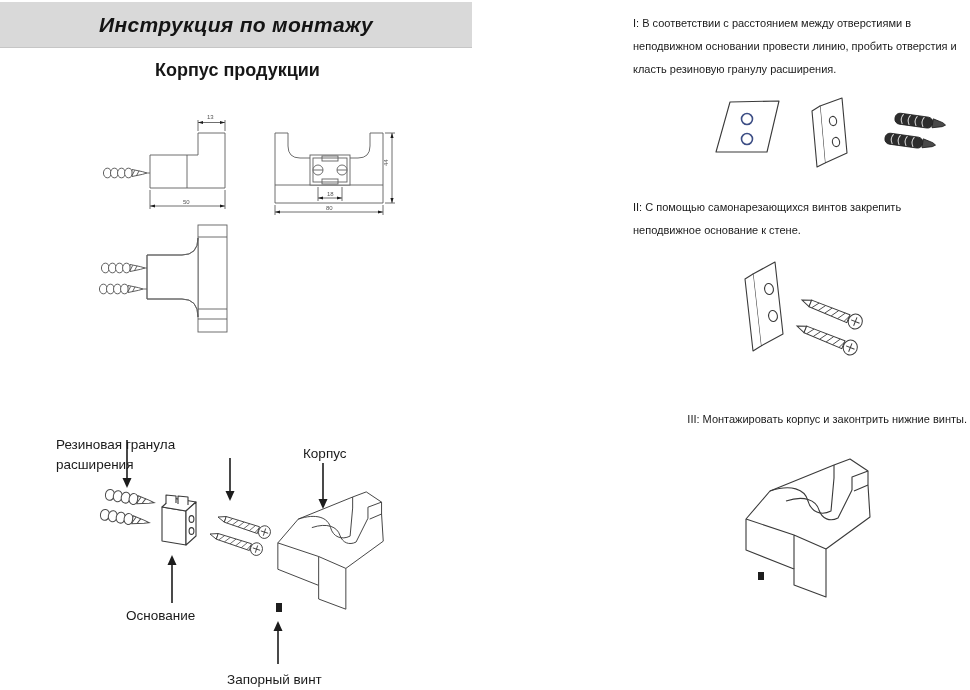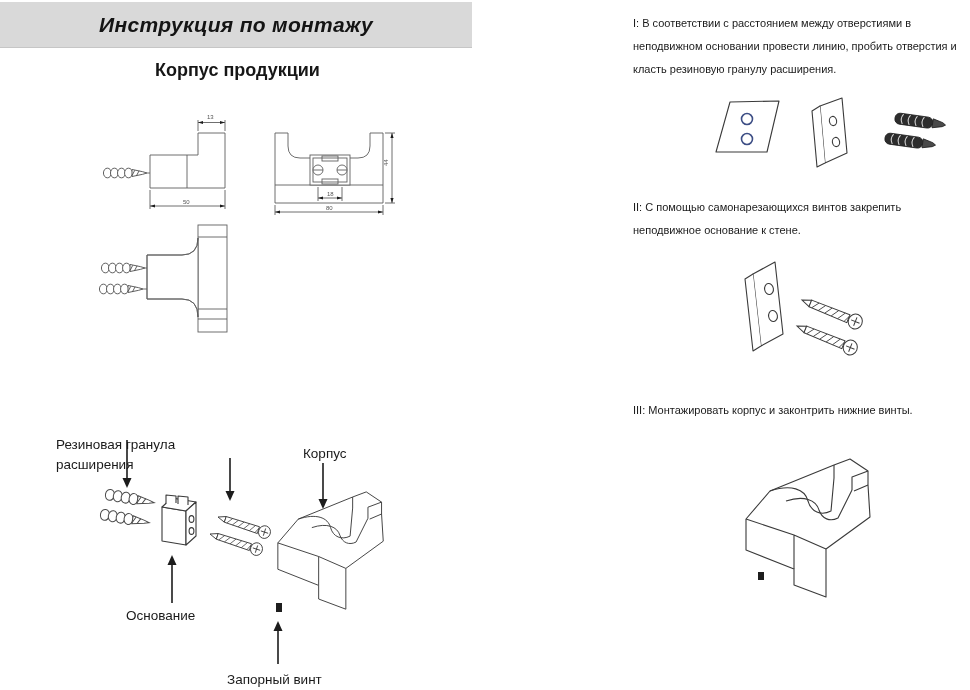--- a/index.html
+++ b/index.html
@@ -141,21 +141,21 @@
       <ellipse cx="151.5" cy="136" rx="2.4" ry="3.4"></ellipse>
     </g>
     <use href="#screwPart" transform="translate(178,122) rotate(18) scale(0.85)"></use>
     <use href="#screwPart" transform="translate(170,139) rotate(18) scale(0.85)"></use>
     <use href="#hookBody" transform="translate(220,85) scale(0.85)"></use>
     <rect x="236" y="208" width="6" height="9" fill="#1e1e1e"></rect>
   </svg>
 
   <div class="steptext" style="top:12px;">I: В соответствии с расстоянием между отверстиями в неподвижном основании провести линию, пробить отверстия и класть резиновую гранулу расширения.</div>
   <div class="steptext" style="top:196px;">II: С помощью самонарезающихся винтов закрепить неподвижное основание к стене.</div>
-  <div class="steptext" style="top:399px;">III: Монтажировать корпус и законтрить нижние винты.</div>
+  <div class="steptext" style="top:408px;text-align:right;">III: Монтажировать корпус и законтрить нижние винты.</div>
 
   <svg style="left:695px;top:88px" width="275" height="115" viewBox="0 0 275 115">
     <path class="ill" d="M21,64 L35,14 L84,13 L72,64 Z"></path>
     <circle cx="52" cy="31" r="5.5" fill="none" stroke="#3d4e85" stroke-width="1.6"></circle>
     <circle cx="52" cy="51" r="5.5" fill="none" stroke="#3d4e85" stroke-width="1.6"></circle>
     <g class="ill">
       <path d="M125,18 L147,10 L152,65 L130,75 Z"></path>
       <path d="M125,18 L117,23 L122,79 L130,75"></path>
       <ellipse cx="138" cy="33" rx="3.6" ry="4.6" transform="rotate(-10 138 33)"></ellipse>
       <ellipse cx="141" cy="54" rx="3.6" ry="4.6" transform="rotate(-10 141 54)"></ellipse>

